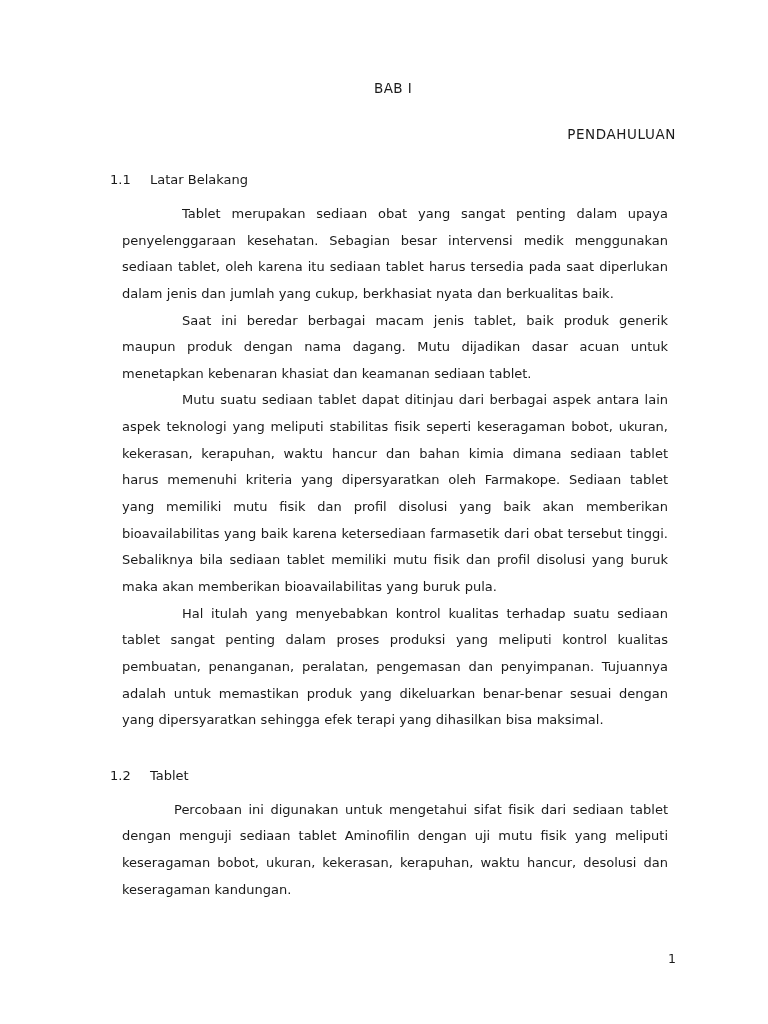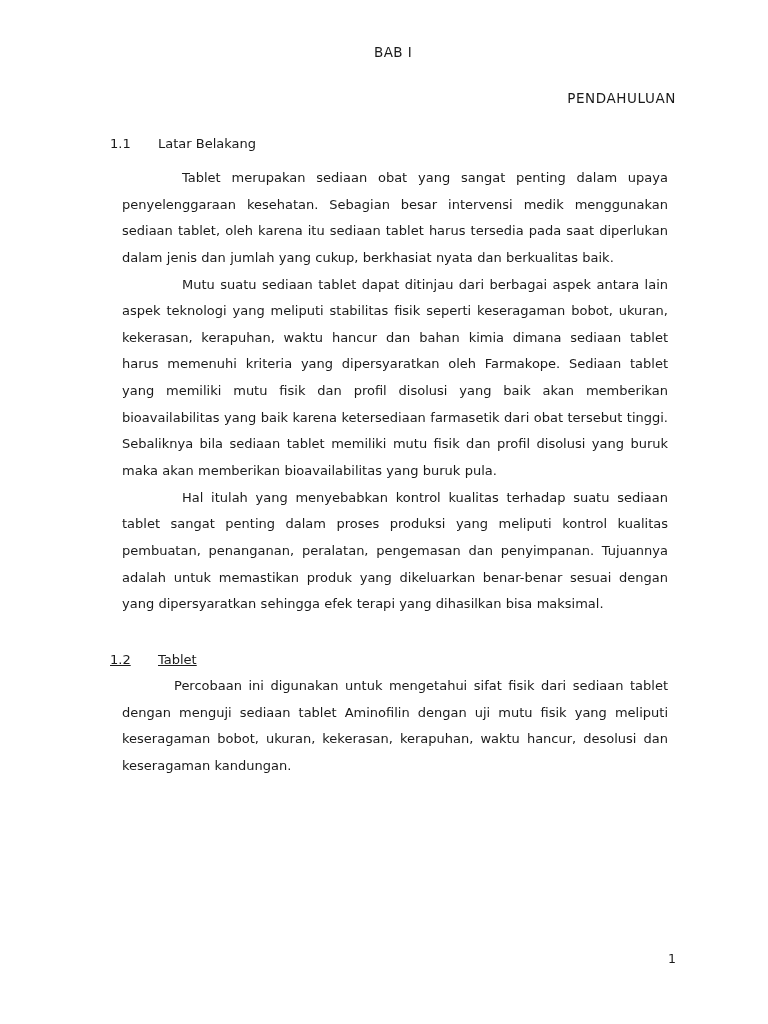--- a/index.html
+++ b/index.html
@@ -11,51 +11,50 @@
     height: 1024px;
     background: #ffffff;
     font-family: "DejaVu Sans", sans-serif;
     color: #1a1a1a;
   }
   .page {
     position: relative;
     width: 768px;
     height: 1024px;
     box-sizing: border-box;
-    padding: 44px 92px 40px 110px;
+    padding: 80px 92px 40px 110px;
   }
   .chapter-title {
     text-align: center;
     font-size: 13.5px;
     letter-spacing: 0.4px;
     margin: 0 0 30px 0;
     font-weight: normal;
   }
   .chapter-subtitle {
     text-align: right;
     font-size: 13.5px;
     letter-spacing: 0.6px;
     margin: 0 0 30px 0;
     font-weight: normal;
   }
   .section-heading {
     font-size: 13px;
     margin: 0 0 14px 0;
     font-weight: normal;
     display: flex;
-    gap: 22px;
+    gap: 14px;
   }
   .section-heading .num {
     width: 26px;
     flex: 0 0 26px;
   }
   .section-two {
     margin-top: 34px;
-    margin-bottom: 6px;
-    text-decoration: underline;
+    margin-bottom: 14px;
   }
   p.body {
     font-size: 13px;
     line-height: 2.05;
     text-align: justify;
     text-justify: inter-word;
     margin: 0 8px 0 0;
     text-indent: 60px;
     word-spacing: 0.2px;
   }
@@ -80,20 +79,21 @@
   <h1 class="chapter-title">BAB I</h1>
   <h2 class="chapter-subtitle">PENDAHULUAN</h2>
 
   <div class="section-heading">
     <span class="num">1.1</span>
     <span>Latar Belakang</span>
   </div>
 
   <div class="content">
     <p class="body">Tablet merupakan sediaan obat yang sangat penting dalam upaya penyelenggaraan kesehatan. Sebagian besar intervensi medik menggunakan sediaan tablet, oleh karena itu sediaan tablet harus tersedia pada saat diperlukan dalam jenis dan jumlah yang cukup, berkhasiat nyata dan berkualitas baik.</p>
+    <p class="body">Saat ini beredar berbagai macam jenis tablet, baik produk generik maupun produk dengan nama dagang. Mutu dijadikan dasar acuan untuk menetapkan kebenaran khasiat dan keamanan sediaan tablet.</p>
     <p class="body">Mutu suatu sediaan tablet dapat ditinjau dari berbagai aspek antara lain aspek teknologi  yang meliputi stabilitas fisik seperti keseragaman bobot, ukuran, kekerasan, kerapuhan, waktu hancur dan bahan kimia dimana sediaan tablet harus memenuhi kriteria yang dipersyaratkan oleh Farmakope. Sediaan tablet yang memiliki mutu fisik dan profil disolusi yang baik akan memberikan bioavailabilitas yang baik karena ketersediaan farmasetik dari obat tersebut tinggi. Sebaliknya bila sediaan tablet memiliki mutu fisik dan profil disolusi yang buruk maka akan memberikan bioavailabilitas yang buruk pula.</p>
     <p class="body">Hal itulah yang menyebabkan kontrol kualitas terhadap suatu sediaan tablet sangat penting dalam proses produksi yang meliputi kontrol kualitas pembuatan, penanganan, peralatan, pengemasan dan penyimpanan. Tujuannya adalah untuk memastikan produk yang dikeluarkan benar-benar sesuai dengan yang dipersyaratkan sehingga efek terapi yang dihasilkan bisa maksimal.</p>
   </div>
 
   <div class="section-heading section-two">
     <span class="num">1.2</span>
     <span>Tablet</span>
   </div>
 
   <div class="content">

